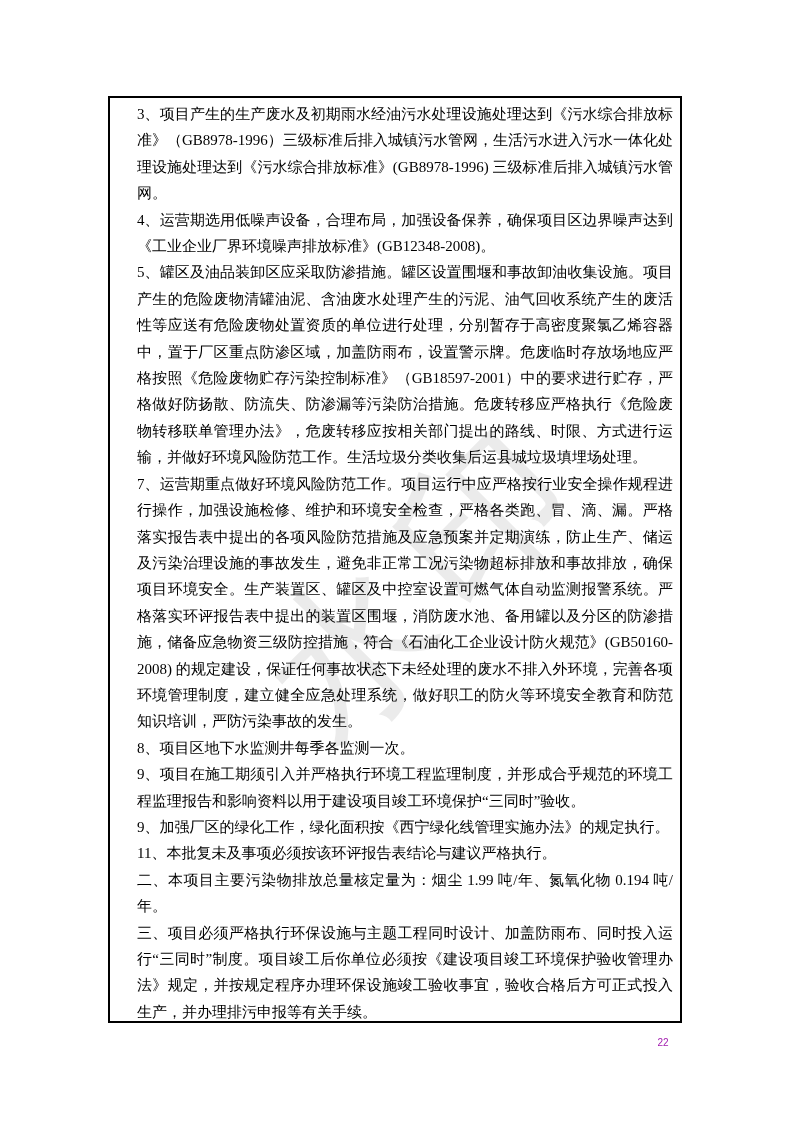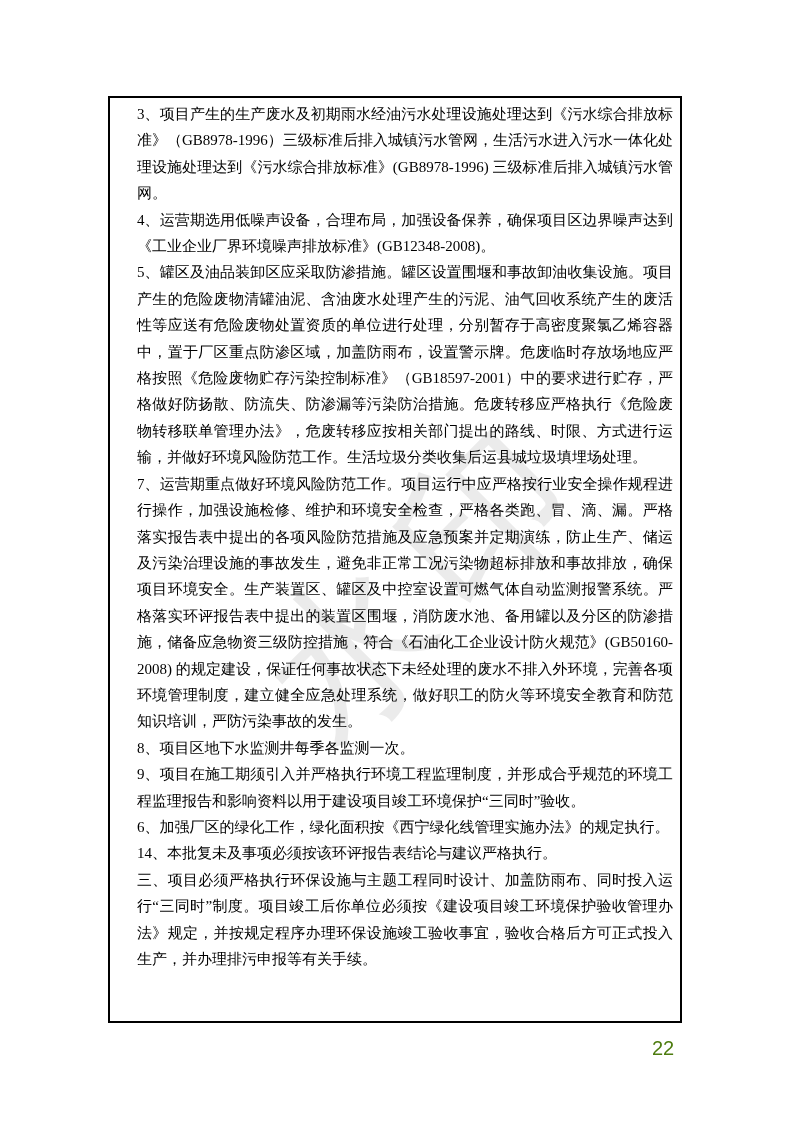--- a/index.html
+++ b/index.html
@@ -46,38 +46,39 @@
     word-break: break-all;
     margin-left: 20px;
   }
   .page-number {
     position: absolute;
     left: 648px; top: 1037px;
     width: 30px;
     text-align: center;
     z-index: 1;
     font-family: "Liberation Sans", sans-serif;
-    font-size: 20px;
-    color: #4d7c0f;
+    font-size: 10px;
+    color: #a21caf;
   }
 </style>
 </head>
 <body>
 
 <div class="page">
 
   <div class="watermark">水印</div>
 
   <div class="doc-cell">
     <p>3、项目产生的生产废水及初期雨水经油污水处理设施处理达到《污水综合排放标准》（GB8978-1996）三级标准后排入城镇污水管网，生活污水进入污水一体化处理设施处理达到《污水综合排放标准》(GB8978-1996) 三级标准后排入城镇污水管网。</p>
     <p>4、运营期选用低噪声设备，合理布局，加强设备保养，确保项目区边界噪声达到《工业企业厂界环境噪声排放标准》(GB12348-2008)。</p>
     <p>5、罐区及油品装卸区应采取防渗措施。罐区设置围堰和事故卸油收集设施。项目产生的危险废物清罐油泥、含油废水处理产生的污泥、油气回收系统产生的废活性等应送有危险废物处置资质的单位进行处理，分别暂存于高密度聚氯乙烯容器中，置于厂区重点防渗区域，加盖防雨布，设置警示牌。危废临时存放场地应严格按照《危险废物贮存污染控制标准》（GB18597-2001）中的要求进行贮存，严格做好防扬散、防流失、防渗漏等污染防治措施。危废转移应严格执行《危险废物转移联单管理办法》，危废转移应按相关部门提出的路线、时限、方式进行运输，并做好环境风险防范工作。生活垃圾分类收集后运县城垃圾填埋场处理。</p>
     <p>7、运营期重点做好环境风险防范工作。项目运行中应严格按行业安全操作规程进行操作，加强设施检修、维护和环境安全检查，严格各类跑、冒、滴、漏。严格落实报告表中提出的各项风险防范措施及应急预案并定期演练，防止生产、储运及污染治理设施的事故发生，避免非正常工况污染物超标排放和事故排放，确保项目环境安全。生产装置区、罐区及中控室设置可燃气体自动监测报警系统。严格落实环评报告表中提出的装置区围堰，消防废水池、备用罐以及分区的防渗措施，储备应急物资三级防控措施，符合《石油化工企业设计防火规范》(GB50160-2008) 的规定建设，保证任何事故状态下未经处理的废水不排入外环境，完善各项环境管理制度，建立健全应急处理系统，做好职工的防火等环境安全教育和防范知识培训，严防污染事故的发生。</p>
     <p>8、项目区地下水监测井每季各监测一次。</p>
     <p>9、项目在施工期须引入并严格执行环境工程监理制度，并形成合乎规范的环境工程监理报告和影响资料以用于建设项目竣工环境保护“三同时”验收。</p>
-    <p>6、加强厂区的绿化工作，绿化面积按《西宁绿化线管理实施办法》的规定执行。</p>
-    <p>14、本批复未及事项必须按该环评报告表结论与建议严格执行。</p>
+    <p>9、加强厂区的绿化工作，绿化面积按《西宁绿化线管理实施办法》的规定执行。</p>
+    <p>11、本批复未及事项必须按该环评报告表结论与建议严格执行。</p>
+    <p>二、本项目主要污染物排放总量核定量为：烟尘 1.99 吨/年、氮氧化物 0.194 吨/年。</p>
     <p>三、项目必须严格执行环保设施与主题工程同时设计、加盖防雨布、同时投入运行“三同时”制度。项目竣工后你单位必须按《建设项目竣工环境保护验收管理办法》规定，并按规定程序办理环保设施竣工验收事宜，验收合格后方可正式投入生产，并办理排污申报等有关手续。</p>
   </div>
 
   <div class="page-number">22</div>
 
 </div>
 
 </body></html>

